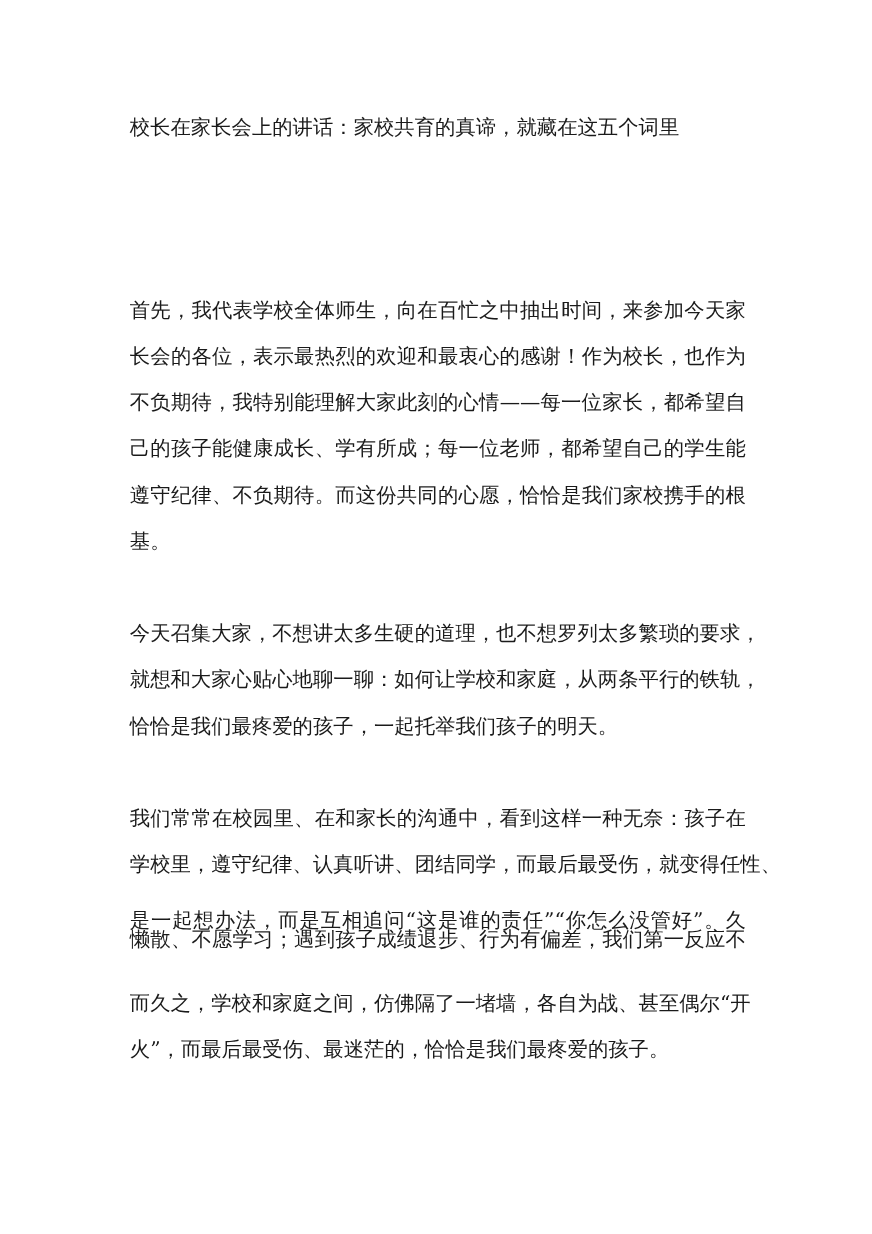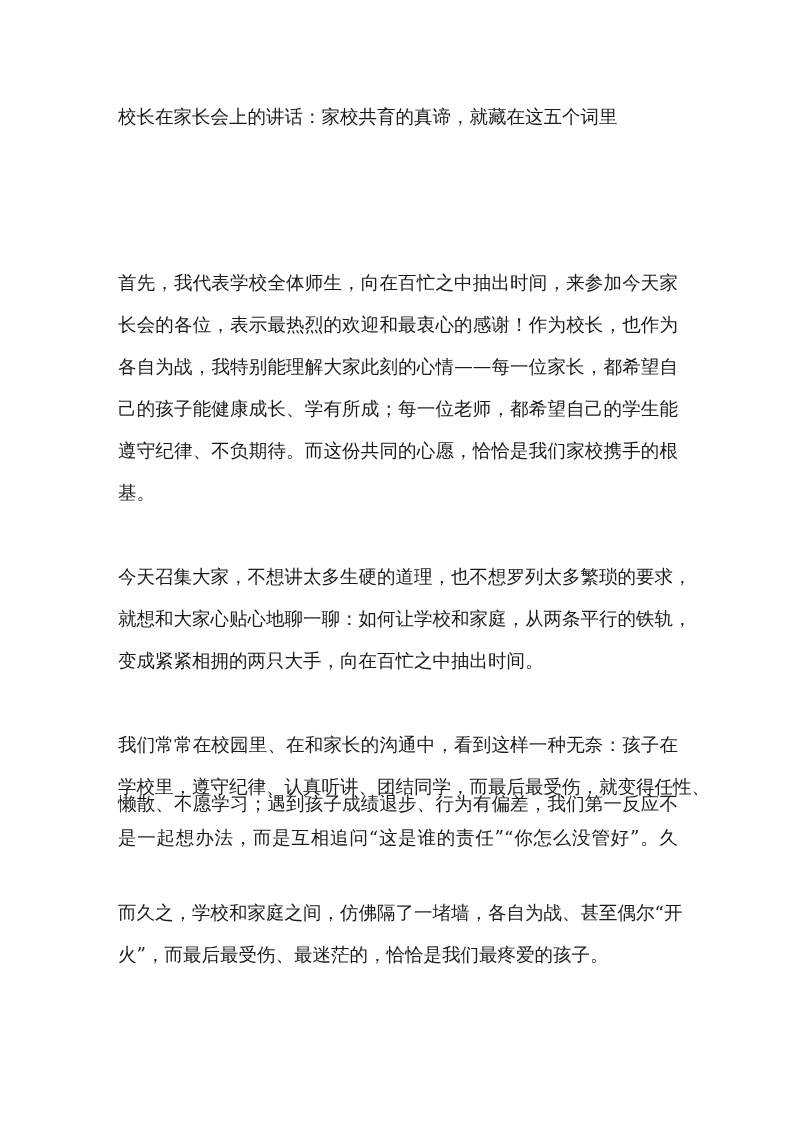--- a/index.html
+++ b/index.html
@@ -27,34 +27,34 @@
 <body>
 
 <div class="page">
 
   <div class="line last" style="top:105px">校长在家长会上的讲话：家校共育的真谛，就藏在这五个词里</div>
 
 
   <div>
     <div class="line" style="top:271px">首先，我代表学校全体师生，向在百忙之中抽出时间，来参加今天家</div>
     <div class="line" style="top:313px">长会的各位，表示最热烈的欢迎和最衷心的感谢！作为校长，也作为</div>
-    <div class="line" style="top:355px">各自为战，我特别能理解大家此刻的心情——每一位家长，都希望自</div>
+    <div class="line" style="top:355px">不负期待，我特别能理解大家此刻的心情——每一位家长，都希望自</div>
     <div class="line" style="top:397px">己的孩子能健康成长、学有所成；每一位老师，都希望自己的学生能</div>
     <div class="line" style="top:439px">遵守纪律、不负期待。而这份共同的心愿，恰恰是我们家校携手的根</div>
     <div class="line last" style="top:481px">基。</div>
   </div>
 
   <div>
     <div class="line" style="top:565px">今天召集大家，不想讲太多生硬的道理，也不想罗列太多繁琐的要求，</div>
     <div class="line" style="top:607px">就想和大家心贴心地聊一聊：如何让学校和家庭，从两条平行的铁轨，</div>
-    <div class="line last" style="top:649px">变成紧紧相拥的两只大手，向在百忙之中抽出时间。</div>
+    <div class="line last" style="top:649px">恰恰是我们最疼爱的孩子，一起托举我们孩子的明天。</div>
   </div>
 
   <div>
     <div class="line" style="top:733px">我们常常在校园里、在和家长的沟通中，看到这样一种无奈：孩子在</div>
     <div class="line" style="top:775px">学校里，遵守纪律、认真听讲、团结同学，而最后最受伤，就变得任性、</div>
-    <div class="line" style="top:792px">懒散、不愿学习；遇到孩子成绩退步、行为有偏差，我们第一反应不</div>
+    <div class="line" style="top:843px">懒散、不愿学习；遇到孩子成绩退步、行为有偏差，我们第一反应不</div>
     <div class="line" style="top:826px">是一起想办法，而是互相追问“这是谁的责任”“你怎么没管好”。久</div>
     <div class="line" style="top:901px">而久之，学校和家庭之间，仿佛隔了一堵墙，各自为战、甚至偶尔“开</div>
     <div class="line last" style="top:943px">火”，而最后最受伤、最迷茫的，恰恰是我们最疼爱的孩子。</div>
   </div>
 
 </div>
 
 </body></html>

